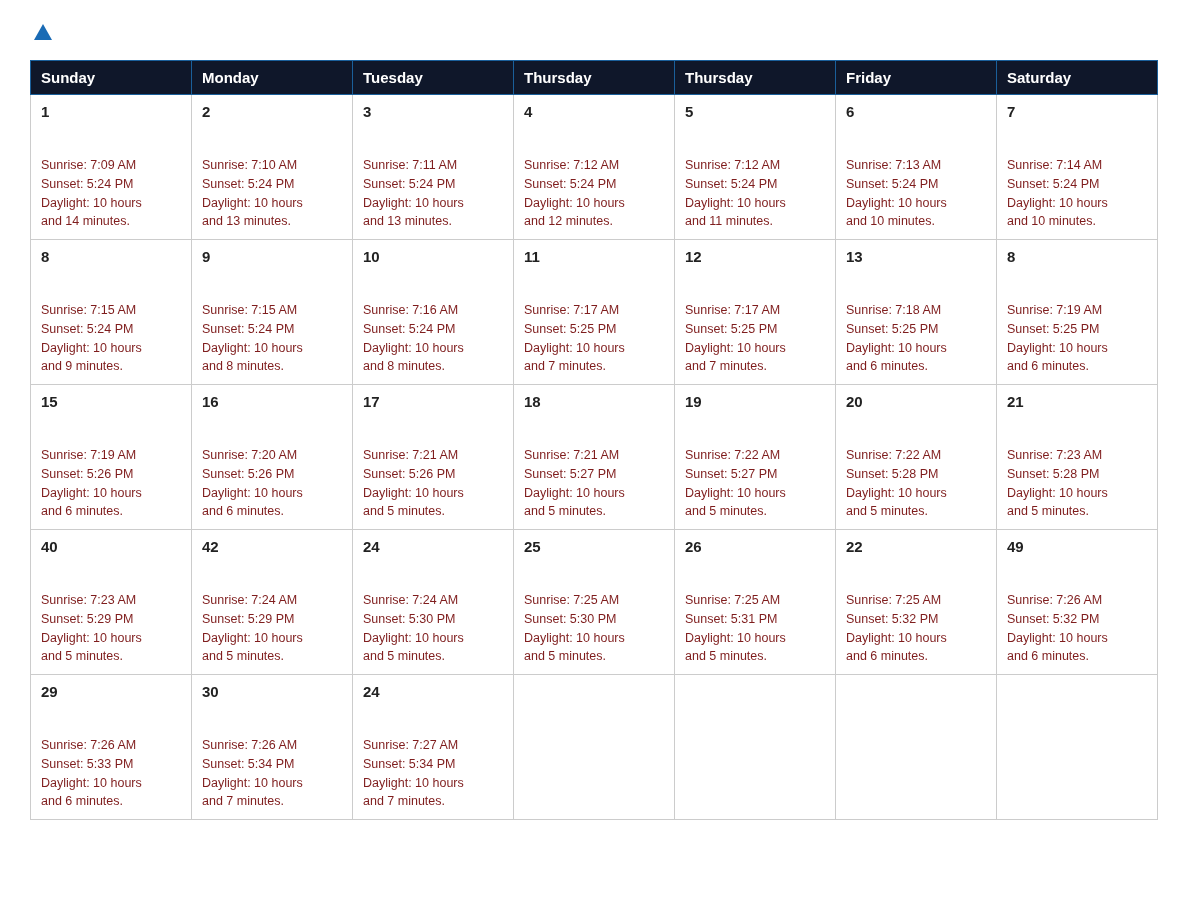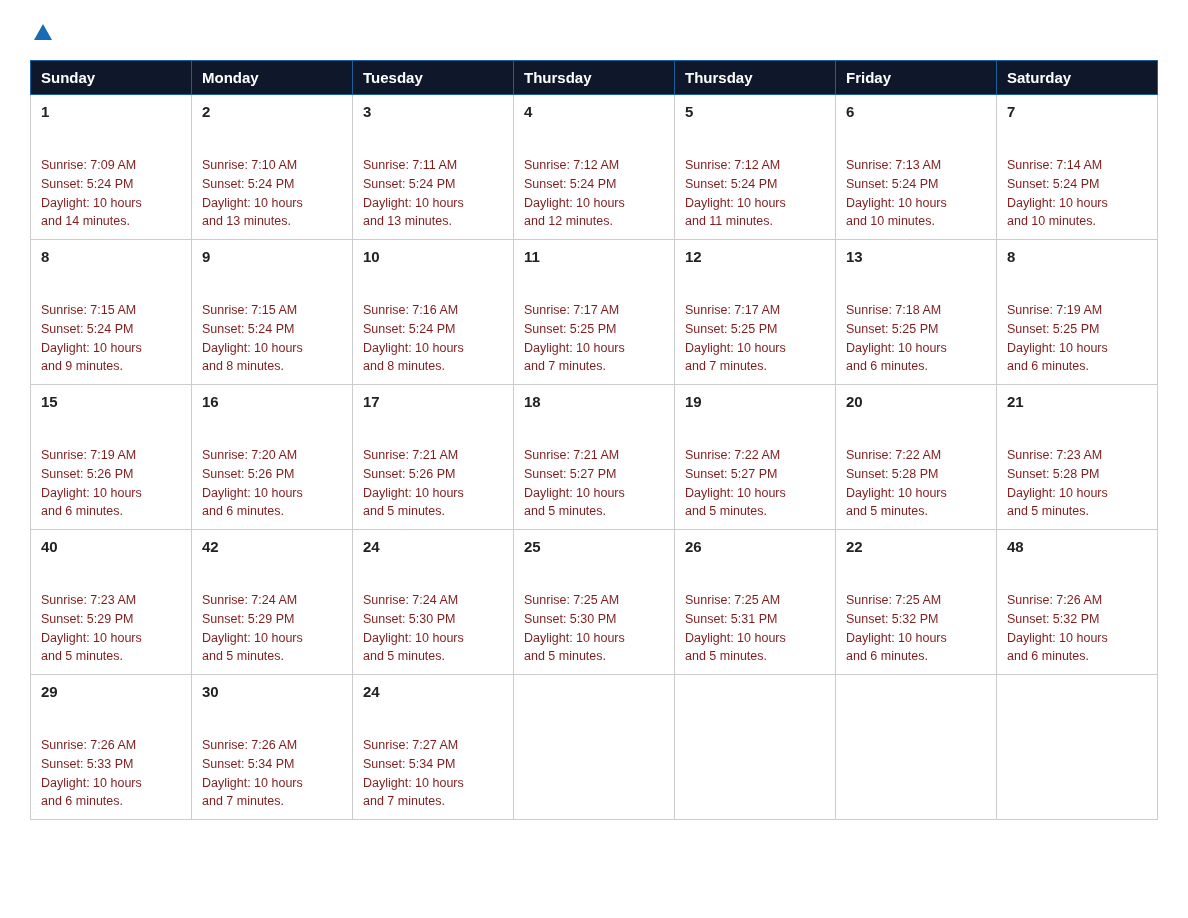--- a/index.html
+++ b/index.html
@@ -368,21 +368,21 @@
         <td>
         <span class="day-number">22</span>
         <div class="day-info">
           Sunrise: 7:25 AM<br>
           Sunset: 5:32 PM<br>
           Daylight: 10 hours<br>
           and 6 minutes.
         </div>
       </td>
         <td>
-        <span class="day-number">48</span>
+        <span class="day-number">49</span>
         <div class="day-info">
           Sunrise: 7:26 AM<br>
           Sunset: 5:32 PM<br>
           Daylight: 10 hours<br>
           and 6 minutes.
         </div>
       </td>
       </tr>
       <tr>
         <td>

